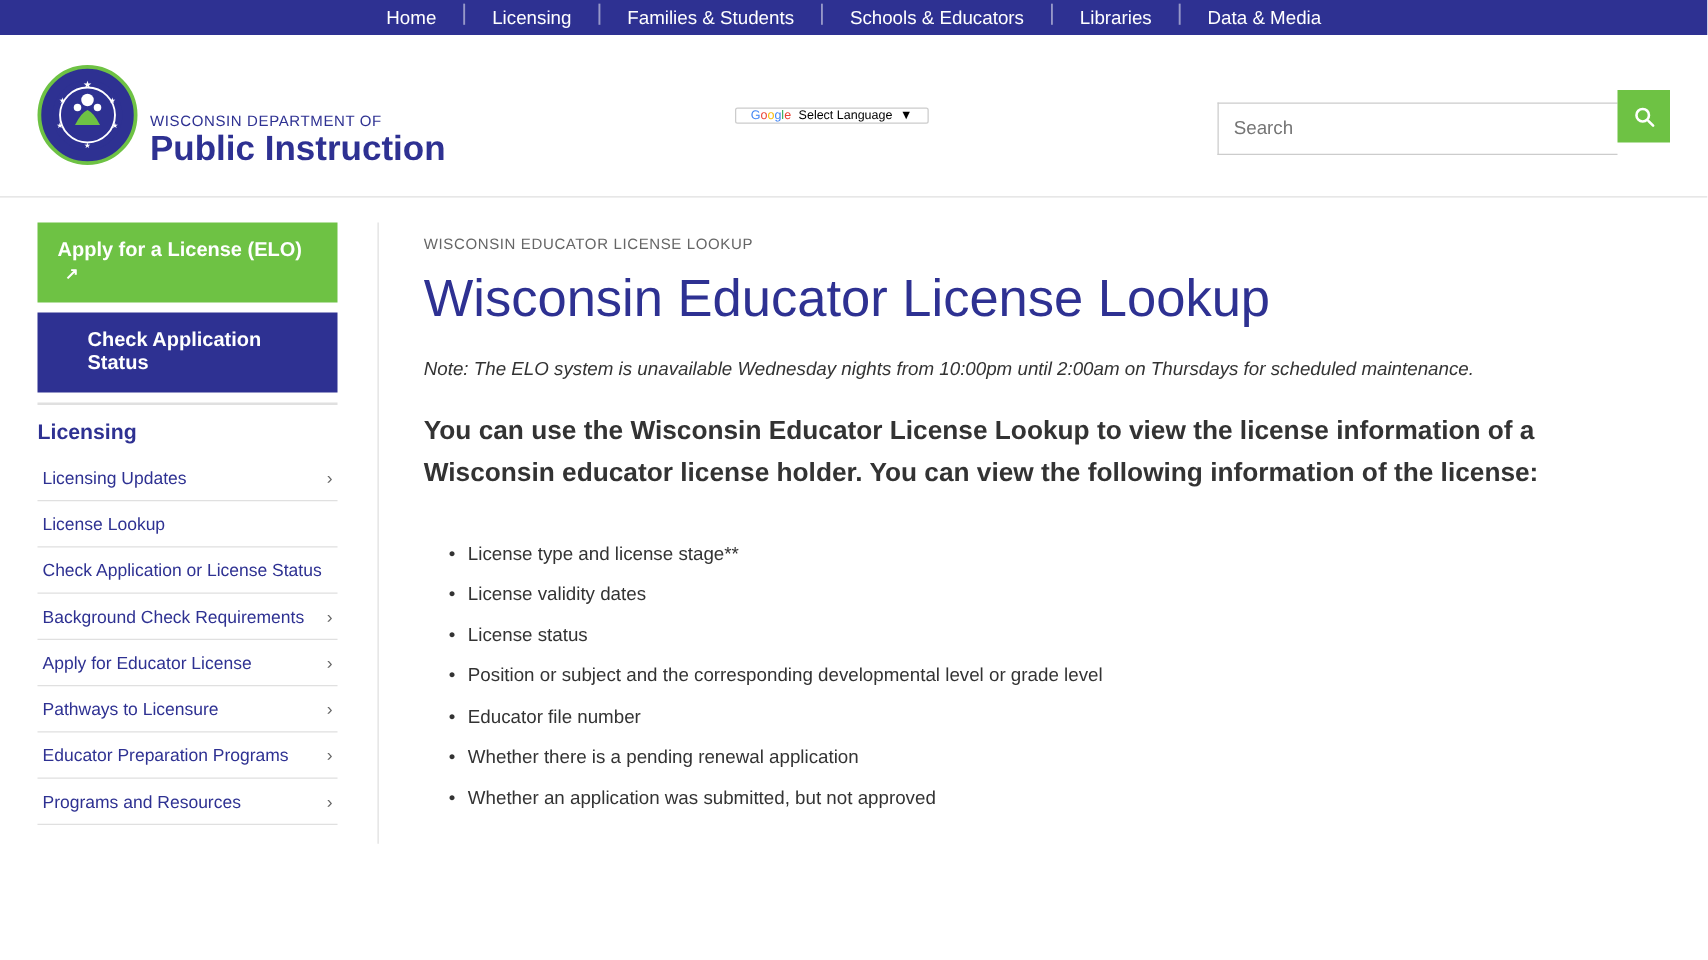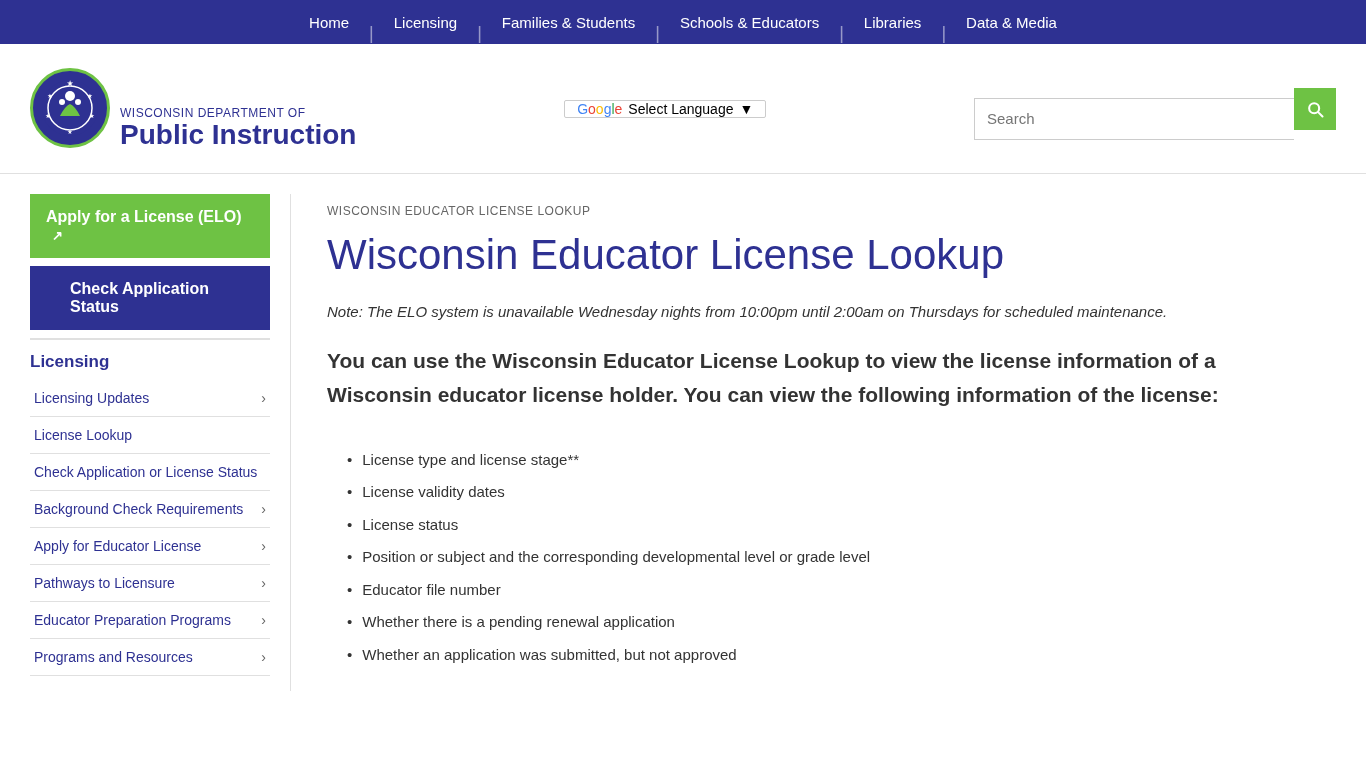--- a/index.html
+++ b/index.html
@@ -2,23 +2,23 @@
 <html><head>
   <meta charset="utf-8">
   <style>
     * { margin: 0; padding: 0; box-sizing: border-box; }
     body { font-family: Arial, sans-serif; font-size: 15px; color: #333; background: #fff; }
 
     
     #top-nav {
       background: #2e3192;
       display: flex;
-      align-items: flex-end;
+      align-items: flex-start;
       justify-content: center;
-      height: 44px;
+      height: 28px;
       gap: 0;
     }
     .top-nav-item {
       color: #fff;
       font-size: 15px;
       padding: 0 20px;
       cursor: pointer;
       text-decoration: none;
       display: flex;
       align-items: center;
@@ -84,21 +84,21 @@
       justify-content: center;
     }
     #translate-btn {
       display: flex;
       align-items: center;
       gap: 6px;
       border: 1px solid #ccc;
       padding: 0 12px;
       background: #fff;
       cursor: pointer;
-      font-size: 14px;
+      font-size: 10px;
       border-radius: 2px;
     }
     .g-blue { color: #4285F4; }
     .g-red { color: #EA4335; }
     .g-yellow { color: #FBBC05; }
     .g-green { color: #34A853; }
     #header-right {
       display: flex;
       align-items: center;
       gap: 0;
@@ -135,21 +135,21 @@
       max-width: 1366px;
       margin: 0 auto;
       padding: 20px 30px;
       gap: 0;
     }
 
     
     #sidebar {
       width: 240px;
       flex-shrink: 0;
-      margin-right: 20px;
+      margin-right: 32px;
     }
     .sidebar-btn {
       display: block;
       width: 100%;
       padding: 14px 16px;
       font-size: 16px;
       font-weight: bold;
       border: none;
       cursor: pointer;
       text-align: left;

